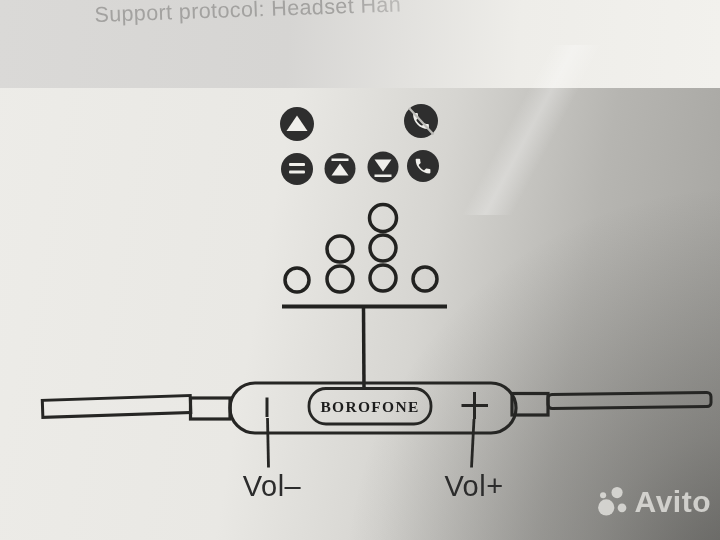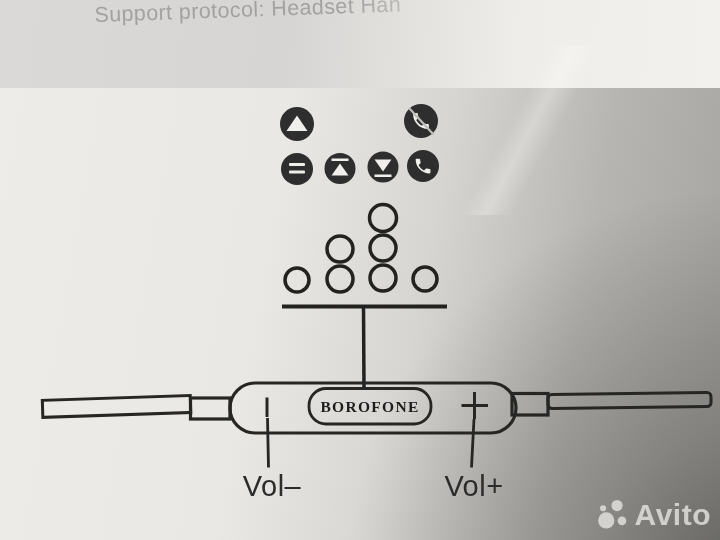--- a/index.html
+++ b/index.html
@@ -33,21 +33,21 @@
     background:linear-gradient(118deg,transparent 44%,rgba(255,255,255,.28) 50%,transparent 57%);
     pointer-events:none;
   }
 
   .diagram-svg{position:absolute;left:0;top:0;}
 
   .brand-text{font-family:"Liberation Serif",serif;font-weight:bold;font-size:15.5px;letter-spacing:1.3px;fill:#1d1d1d;}
   .vol-label{font-family:"Liberation Sans",sans-serif;font-size:29px;letter-spacing:.5px;fill:#2c2c2c;}
 
   .watermark{
-    position:absolute;right:9px;bottom:7px;display:flex;align-items:center;gap:4px;
+    position:absolute;right:9px;bottom:20px;display:flex;align-items:center;gap:4px;
     opacity:.82;
   }
   .watermark-text{
     color:#e4e3df;font-weight:bold;font-size:30px;letter-spacing:.5px;
     font-family:"Liberation Sans",sans-serif;
   }
 </style>
 </head>
 <body>
 

